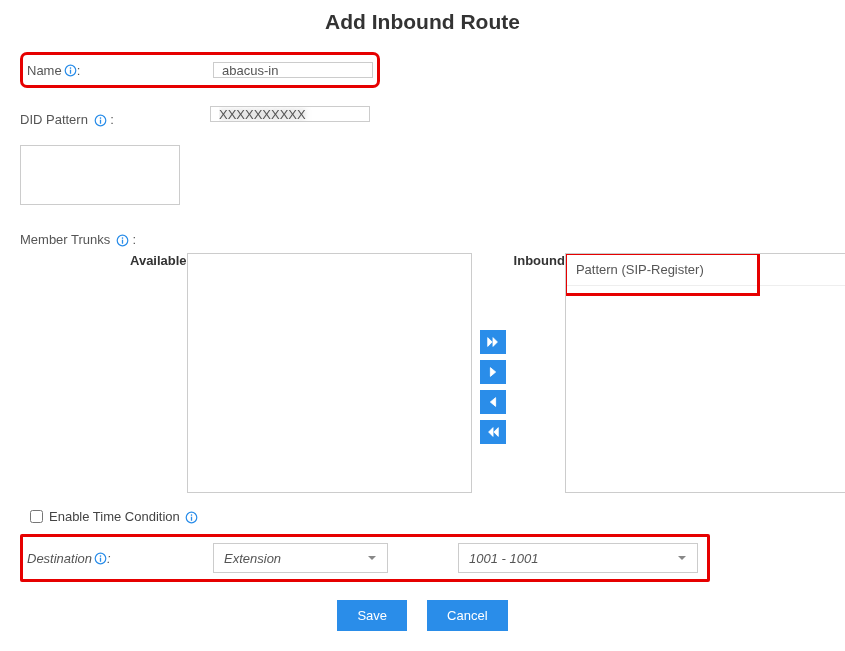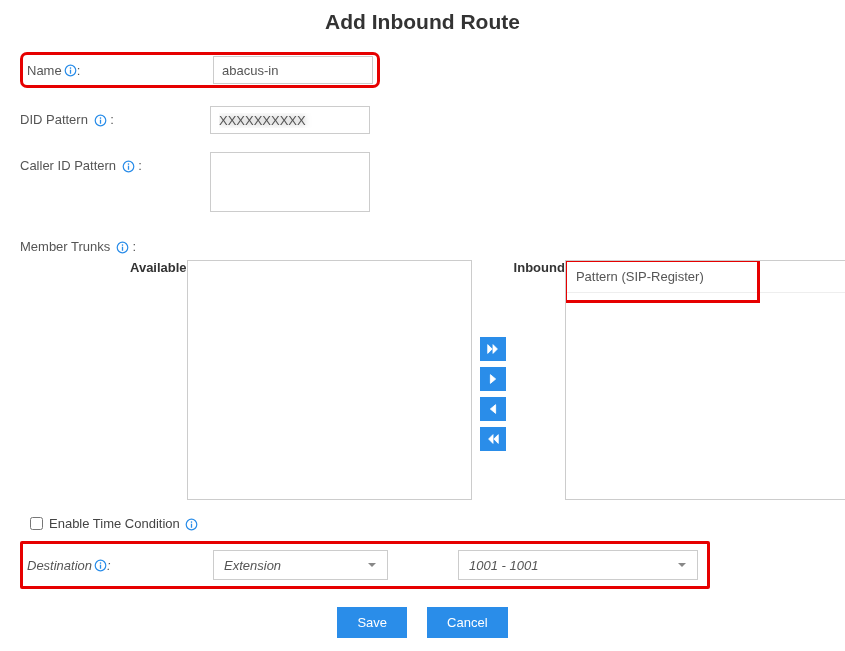--- a/index.html
+++ b/index.html
@@ -34,21 +34,21 @@
       display: inline-flex;
       vertical-align: middle;
       margin-left: 2px;
     }
     .info-icon svg { width: 13px; height: 13px; }
     .input-col {
       flex: 0 0 auto;
     }
     input[type="text"].std {
       width: 160px;
-      height: 28px;
+      height: 16px;
       padding: 4px 8px;
       border: 1px solid #ccc;
       font-size: 13px;
       color: #555;
     }
     textarea.std {
       width: 160px;
       height: 60px;
       padding: 4px 8px;
       border: 1px solid #ccc;
@@ -221,31 +221,20 @@
         </svg>
     </span>
     <span>:</span>
   </div>
   <div class="input-col">
     <input type="text" class="std blurred" value="XXXXXXXXXX" style="">
   </div>
 </div>
 
 <div class="form-row">
-  <div class="label-col">
-    <span>Caller ID Pattern</span>
-    <span class="info-icon">
-      <svg viewBox="0 0 16 16">
-          <circle cx="8" cy="8" r="6.5" fill="none" stroke="#2a8de9" stroke-width="1.5"></circle>
-          <circle cx="8" cy="5" r="1" fill="#2a8de9"></circle>
-          <rect x="7.2" y="7" width="1.6" height="5" fill="#2a8de9"></rect>
-        </svg>
-    </span>
-    <span>:</span>
-  </div>
   <div class="input-col">
     <textarea class="std" style=""></textarea>
   </div>
 </div>
 
 <div class="form-row" style="margin-bottom:4px;">
   <div class="label-col">
     <span>Member Trunks</span>
     <span class="info-icon">
       <svg viewBox="0 0 16 16">

